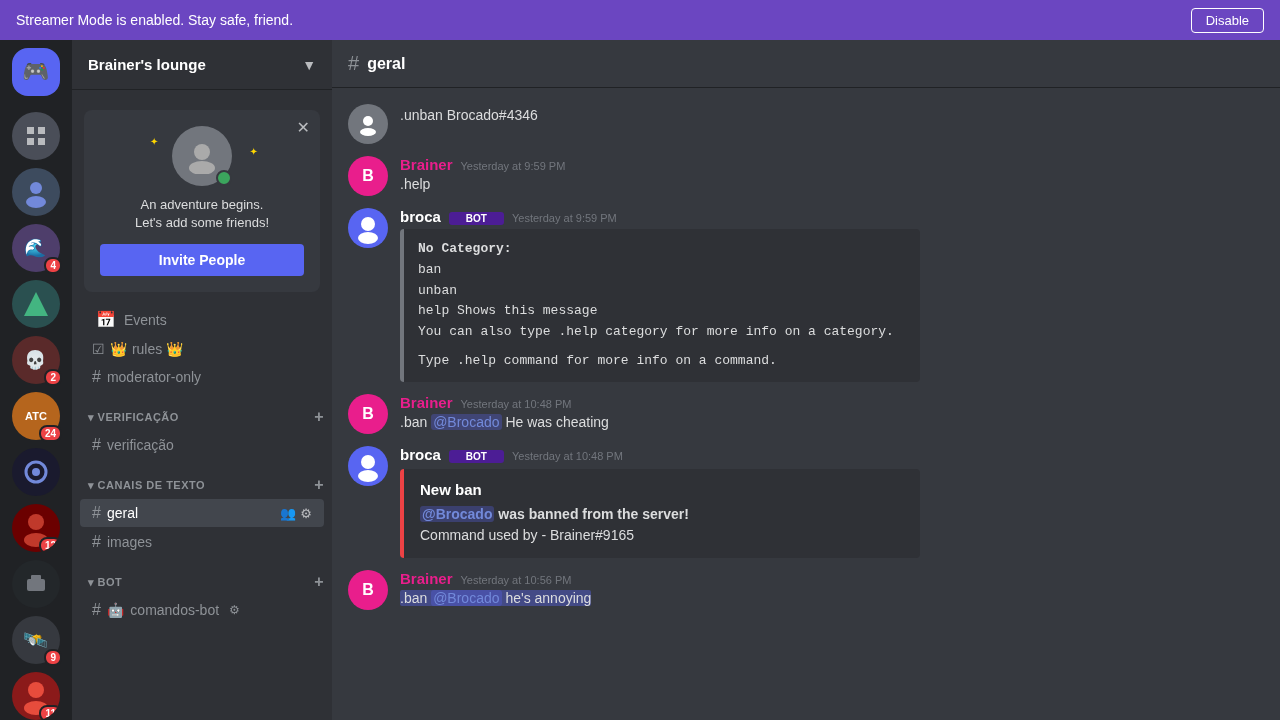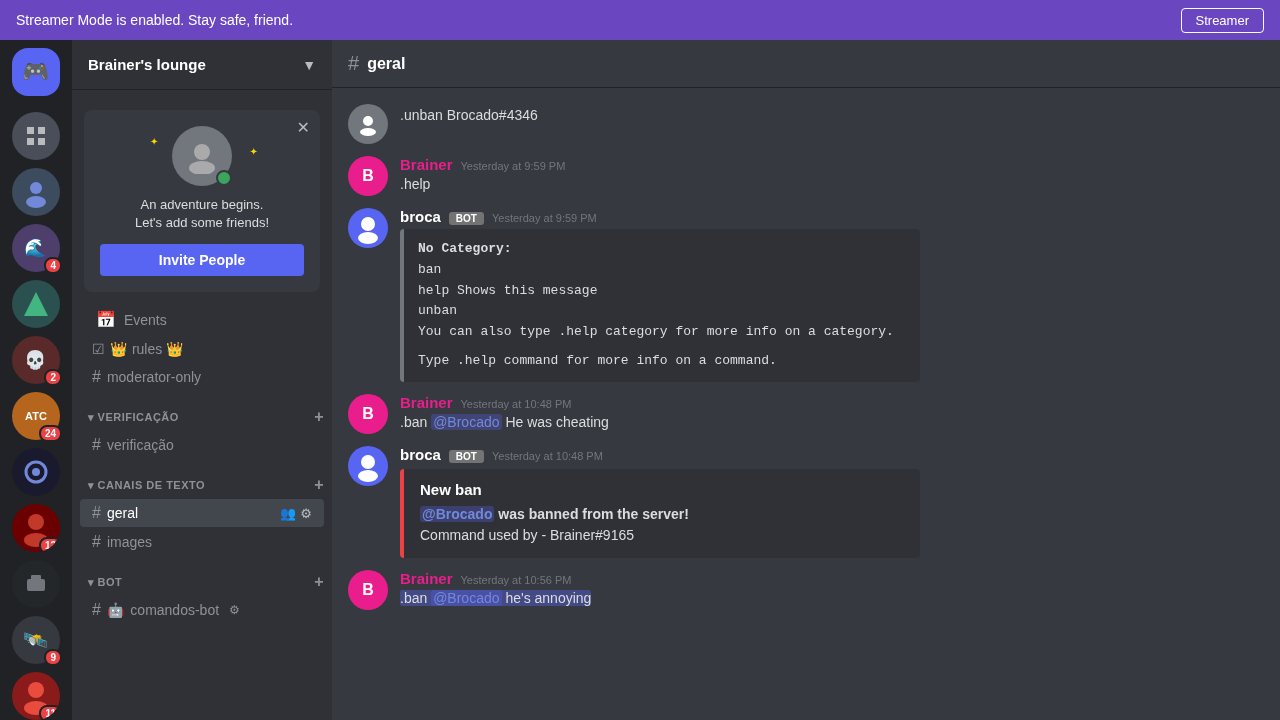--- a/index.html
+++ b/index.html
@@ -317,25 +317,25 @@
       margin-bottom: 2px;
     }
     .message-author {
       font-weight: 600;
       font-size: 15px;
       color: #fff;
     }
     .message-author.brainer-color { color: #e91e8c; }
     .message-author.broca-color { color: #fff; }
     .bot-badge {
-      background: #737373;
+      background: #4c1d95;
       color: #fff;
       font-size: 10px;
       font-weight: 700;
-      padding: 1px 7px;
+      padding: 1px 17px;
       border-radius: 3px;
     }
     .message-time {
       color: #72767d;
       font-size: 11px;
       text-align: right;
     }
     .message-text {
       color: #dcddde;
       font-size: 14px;
@@ -405,21 +405,21 @@
     .partial-text {
       color: #dcddde;
       font-size: 14px;
     }
   </style>
 </head>
 <body>
 
 <div class="top-bar">
   <span class="top-bar-text">Streamer Mode is enabled. Stay safe, friend.</span>
-  <button class="disable-btn">Streamer</button>
+  <button class="disable-btn">Disable</button>
 </div>
 
 <div class="main-layout">
 
   <div class="server-list">
     <div class="server-icon purple active">
       <span style="font-size:22px;">🎮</span>
     </div>
     <div class="server-divider"></div>
     <div class="server-icon gray" style="background:#4a4e58;">
@@ -606,22 +606,22 @@
         </div>
         <div class="message-content">
           <div class="message-header">
             <span class="message-author broca-color">broca</span>
             <span class="bot-badge">BOT</span>
             <span class="message-time">Yesterday at 9:59 PM</span>
           </div>
           <div class="code-block">
             <div class="category-label">No Category:</div>
             <div>  ban</div>
+            <div>  unban</div>
             <div>  help  Shows this message</div>
-            <div>  unban</div>
             <div>You can also type .help category for more info on a category.</div>
             <div style="margin-top:8px;">Type .help command for more info on a command.</div>
           </div>
         </div>
       </div>
 
       <div class="message-group">
         <div class="avatar brainer">B</div>
         <div class="message-content">
           <div class="message-header">

